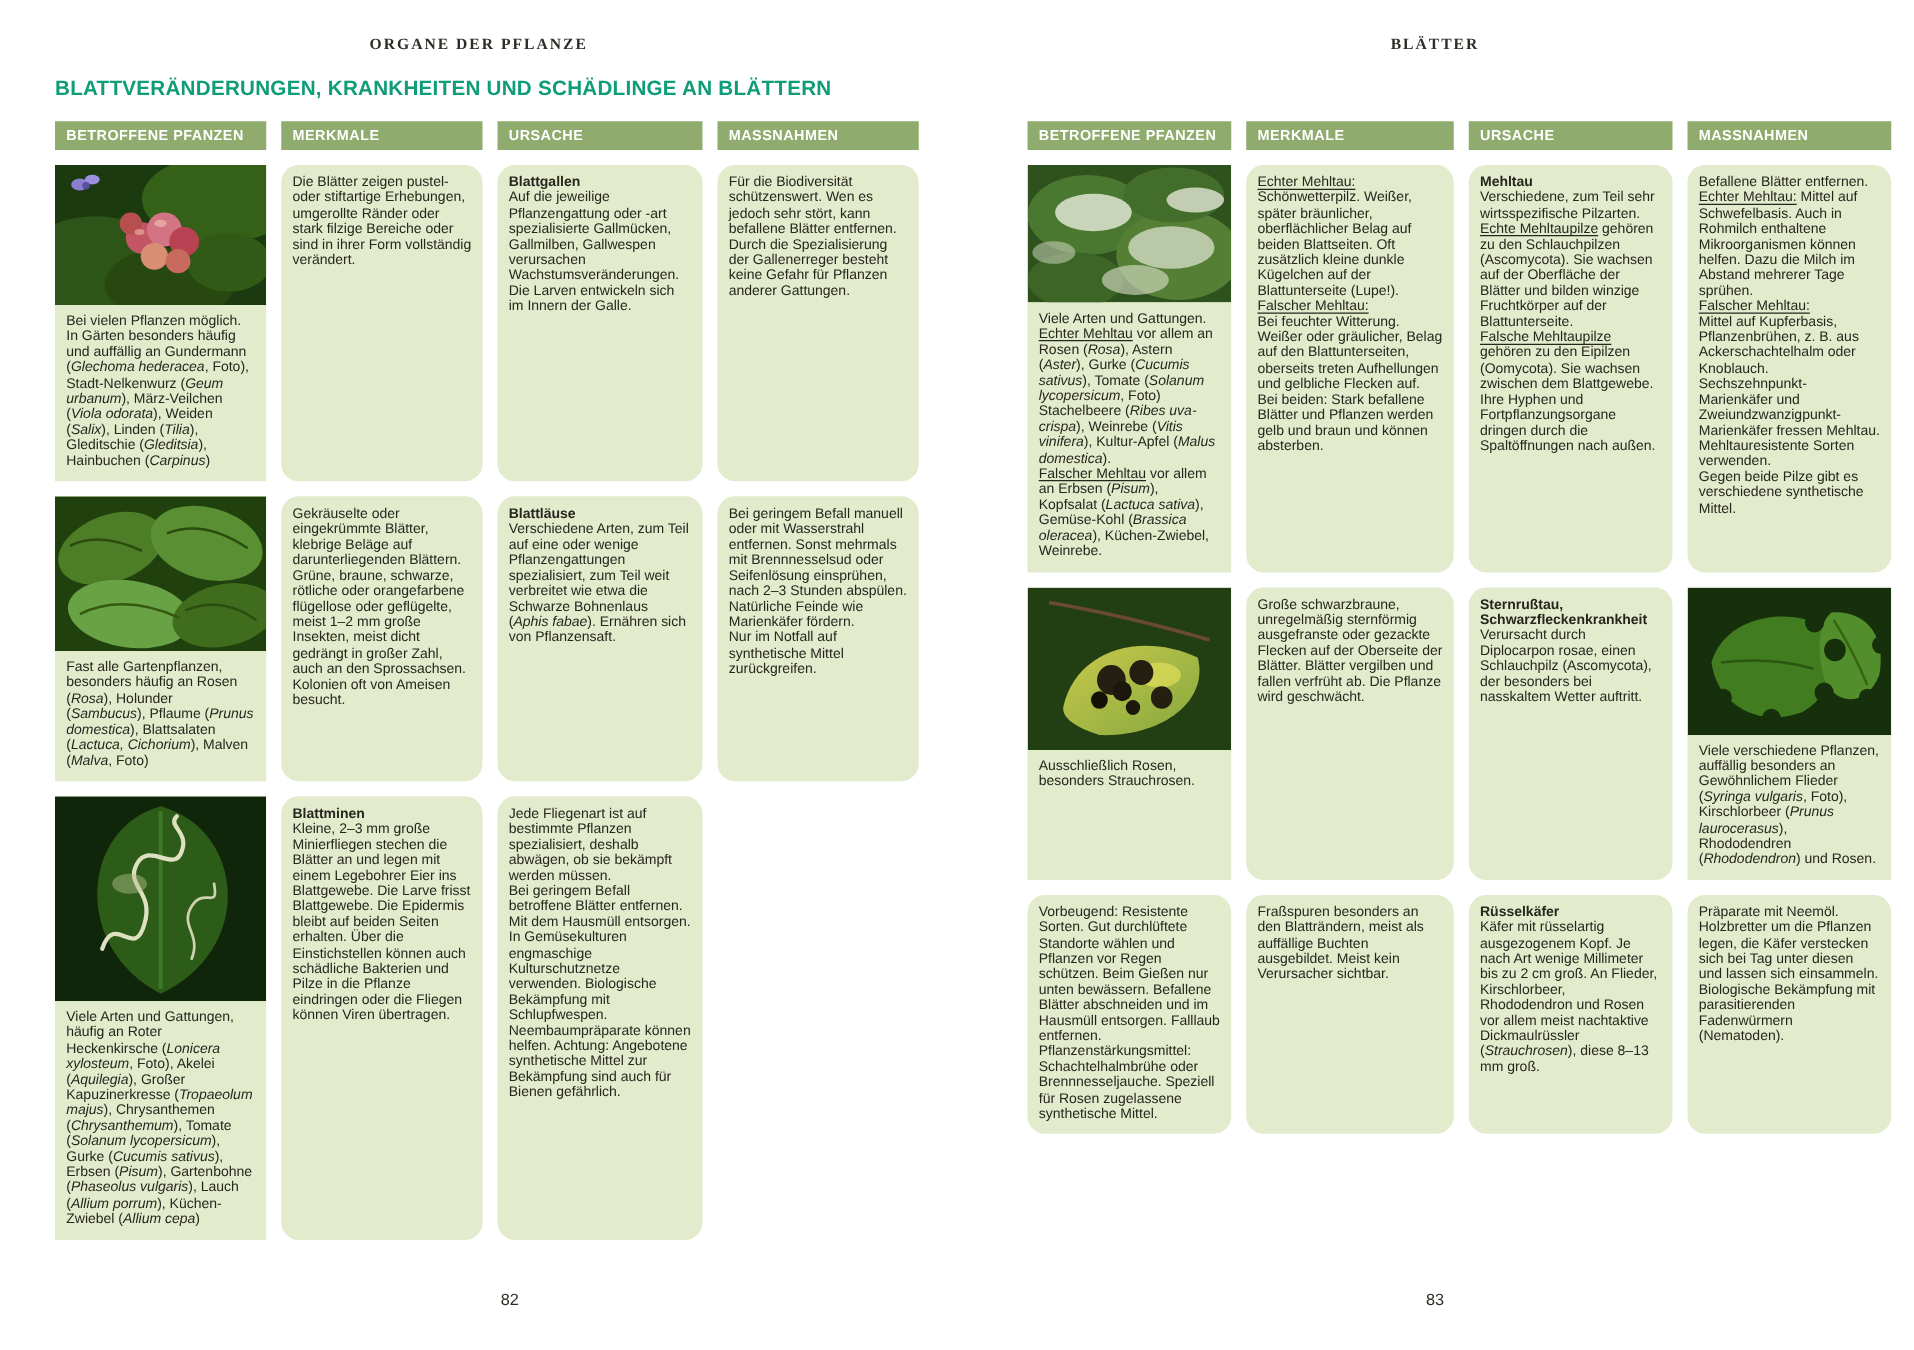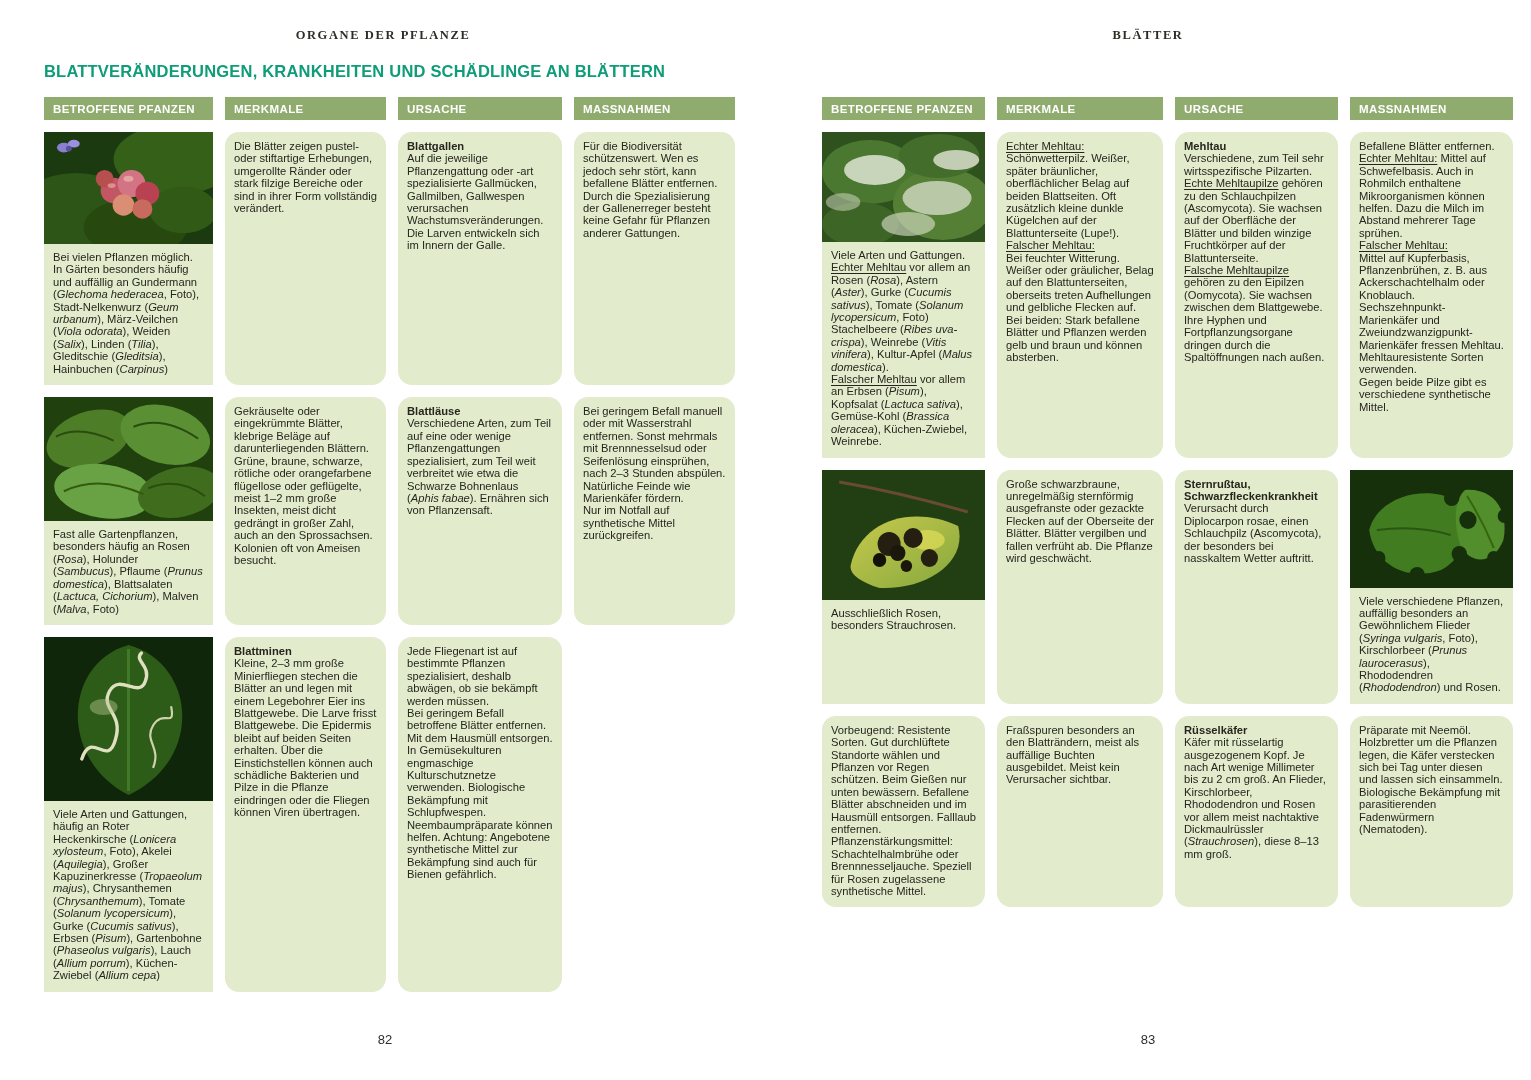--- a/index.html
+++ b/index.html
@@ -24,21 +24,21 @@
   .leaf-galls-photo{height:112px;}
   .curled-leaves-photo{height:124px;}
   .leaf-mines-photo{height:164px;}
   .mildew-leaves-photo{height:110px;}
   .blackspot-leaf-photo{height:130px;}
   .weevil-notch-photo{height:118px;}
   .b{font-weight:700;}
   .u{text-decoration:underline;text-underline-offset:1.5px;}
   .i{font-style:italic;text-align:center;}
   .page-number{position:absolute;top:1032px;width:60px;text-align:center;font-size:13px;color:#2e2d26;}
-  .pn-left{left:355px;} .pn-right{left:1118px;}
+  .pn-left{left:355px;text-align:right;} .pn-right{left:1118px;}
 </style>
 </head>
 <body>
 
 <div class="sheet">
   <div class="running-head rh-left">ORGANE DER PFLANZE</div>
   <div class="running-head rh-right">BLÄTTER</div>
   <div class="page-title">BLATTVERÄNDERUNGEN, KRANKHEITEN UND SCHÄDLINGE AN BLÄTTERN</div>
 
   <div class="ptable ptable-left">

